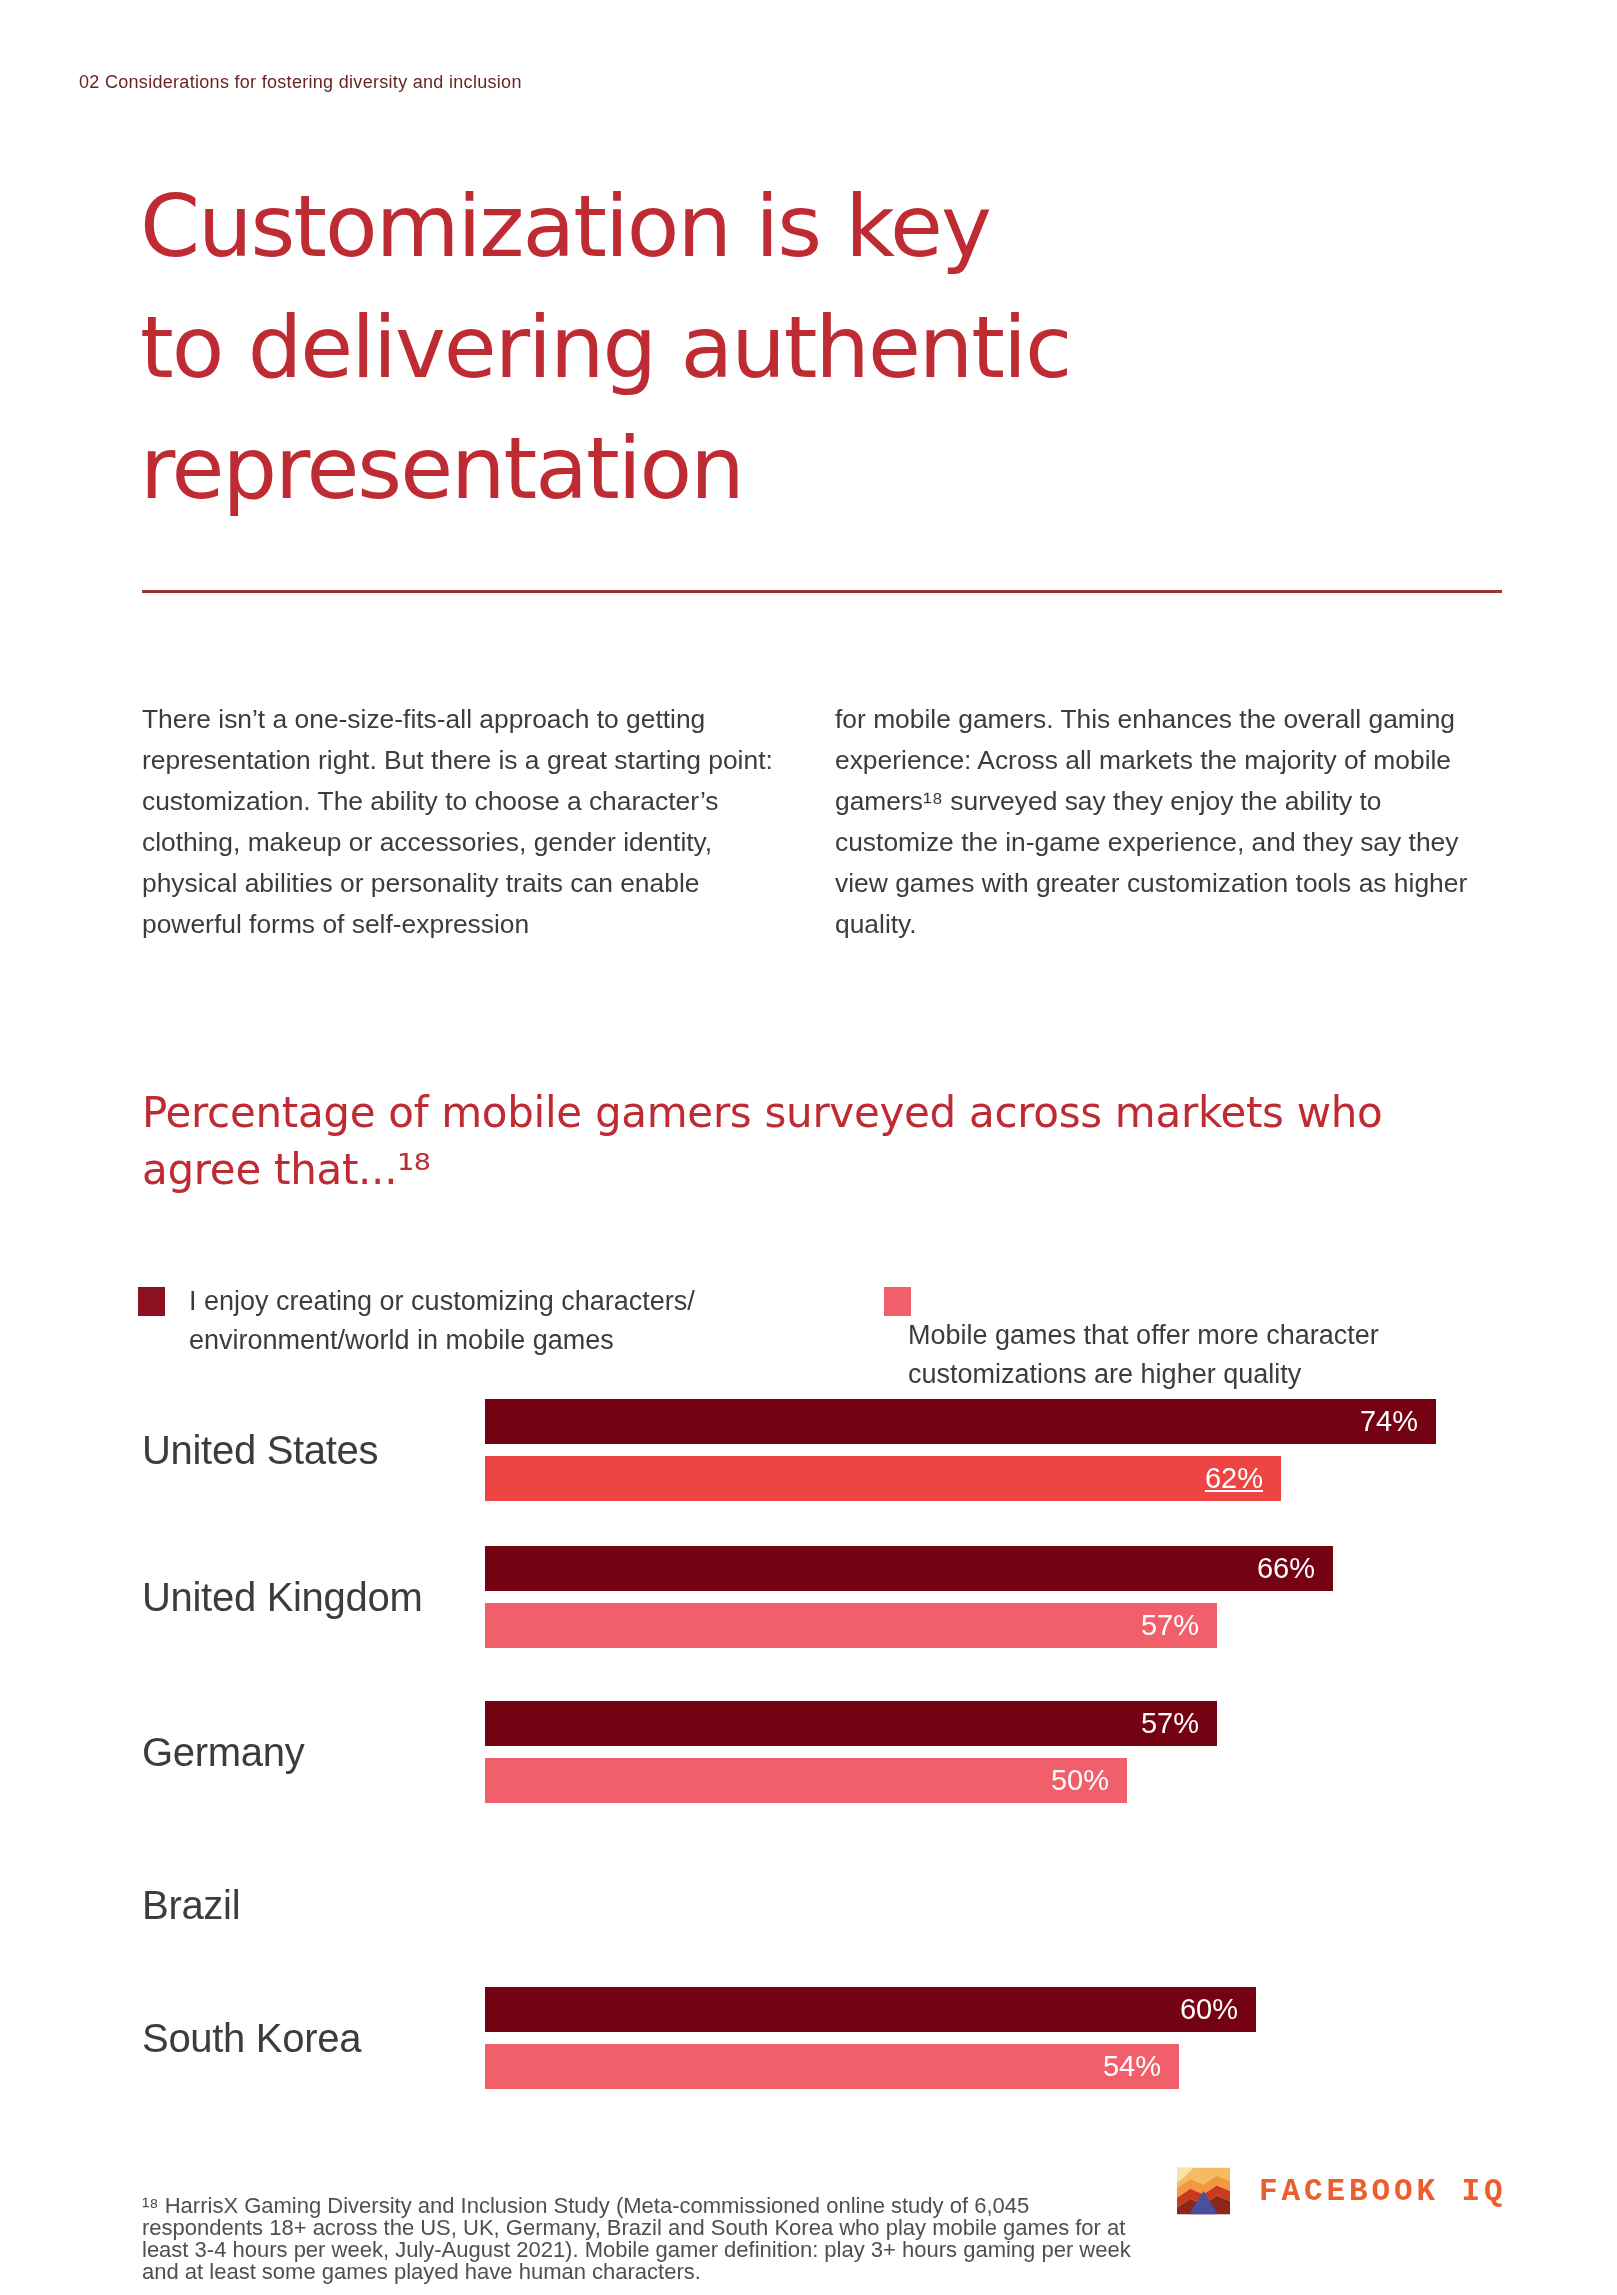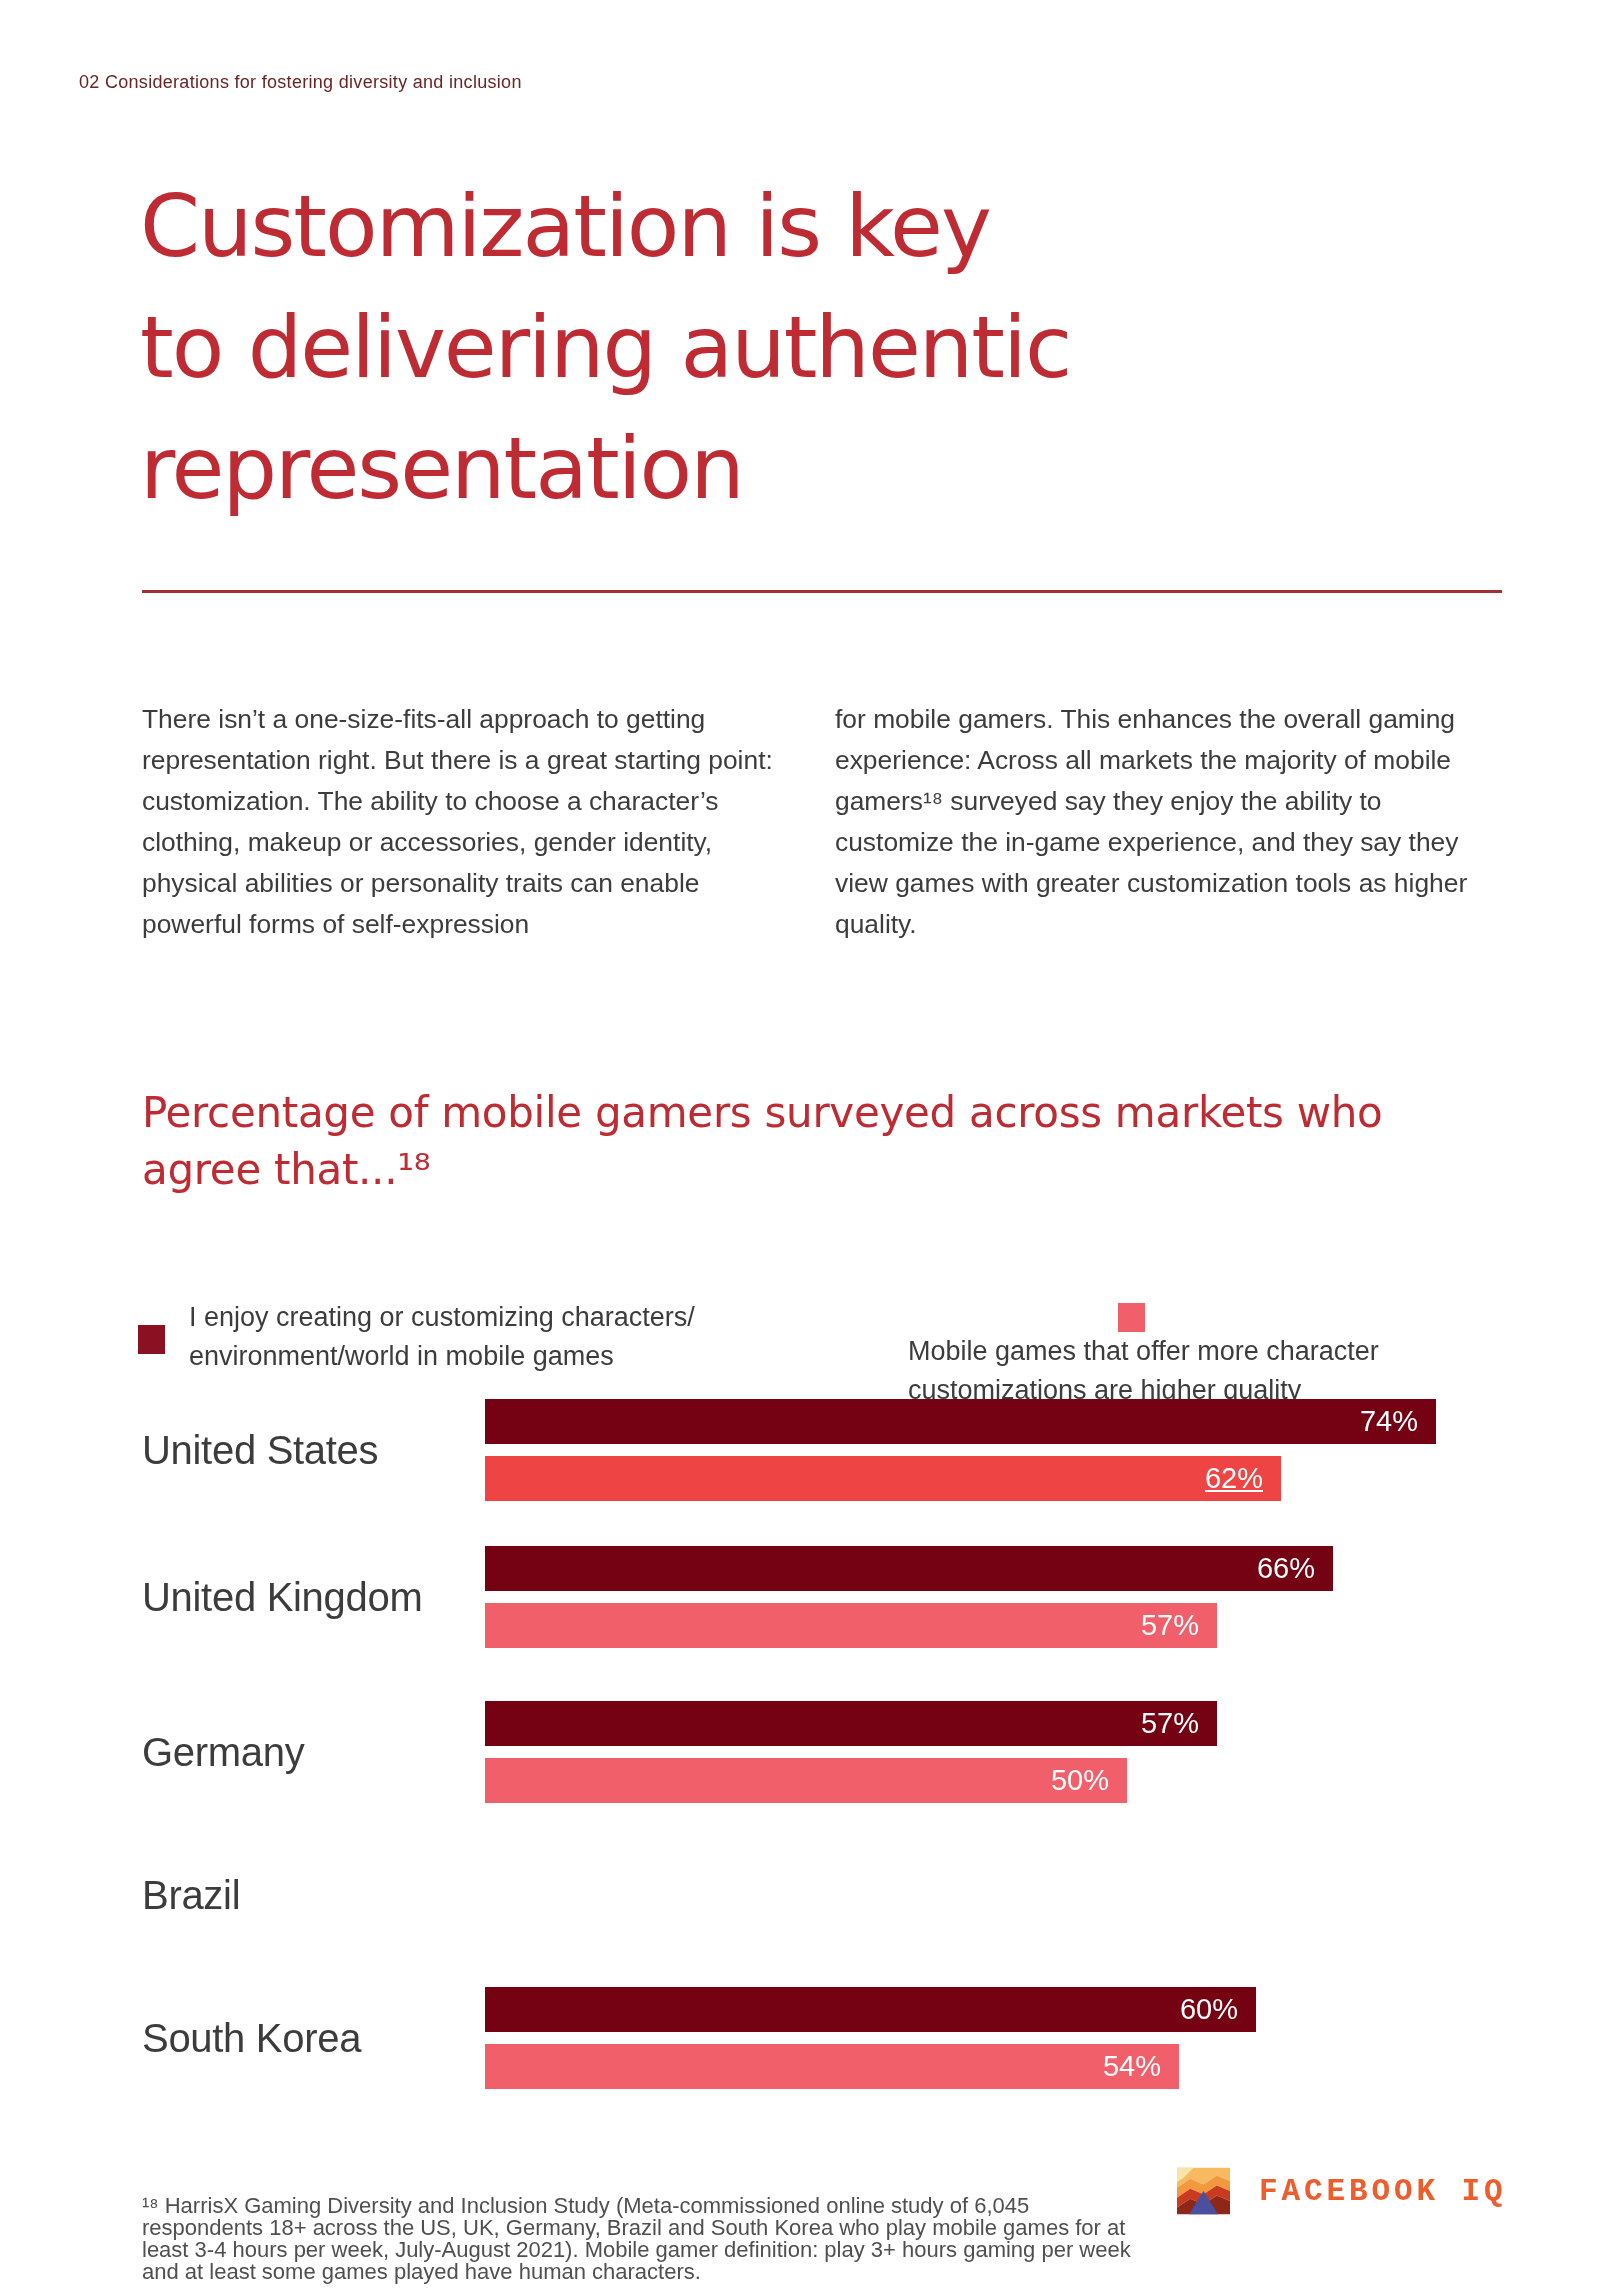--- a/index.html
+++ b/index.html
@@ -22,21 +22,21 @@
     position:absolute; top:673px; font-size:26.4px; line-height:41px; color:#3C3C3C;
   }
   .body-col.col1 { left:142px; width:659px; }
   .body-col.col2 { left:835px; width:652px; }
   .chart-title {
     position:absolute; left:142px; top:1084px; margin:0;
     font-family:"DejaVu Sans", sans-serif; font-weight:400;
     font-size:42px; line-height:57px; letter-spacing:-0.3px;
     color:#BE2B33; white-space:pre-line;
   }
-  .legend-item { position:absolute; top:1282px; display:flex; align-items:center;margin-top:16px; }
+  .legend-item { position:absolute; top:1282px; display:flex; align-items:flex-start; }
   .legend-item .swatch { width:27px; height:29px; margin-top:5.2px; flex:0 0 auto; }
   .swatch-dark  { background:#8B1022; }
   .swatch-light { background:#F15F6A; }
   .legend-text { margin-left:24px; font-size:27px; line-height:39px; color:#3C3C3C; }
   #legend-1 { left:138px; }
   #legend-2 { left:884px;flex-direction:column; }
   #chart-rows { position:absolute; left:0; top:1399px; width:1618px; height:691px; }
   .chart-row { position:absolute; left:0; width:1618px; height:102px; }
   .row-label {
     position:absolute; left:142px; top:51px; transform:translateY(-50%);
@@ -117,21 +117,21 @@
       </div>
       <div class="chart-row" style="top: 302px;">
         <div class="row-label">Germany</div>
         <div class="bar s0" style="width: 732px; background: rgb(116, 2, 19);">
           <span>57%</span>
         </div>
         <div class="bar s1" style="width: 642px; background: rgb(241, 95, 106);">
           <span>50%</span>
         </div>
       </div>
-      <div class="chart-row" style="top: 445px; border-radius: 9px;">
+      <div class="chart-row" style="top: 455px; border-radius: 9px;">
         <div class="row-label">Brazil</div>
       </div>
       <div class="chart-row" style="top: 588px;">
         <div class="row-label">South Korea</div>
         <div class="bar s0" style="width: 771px; background: rgb(116, 2, 19);">
           <span>60%</span>
         </div>
         <div class="bar s1" style="width: 694px; background: rgb(241, 95, 106);">
           <span>54%</span>
         </div>

